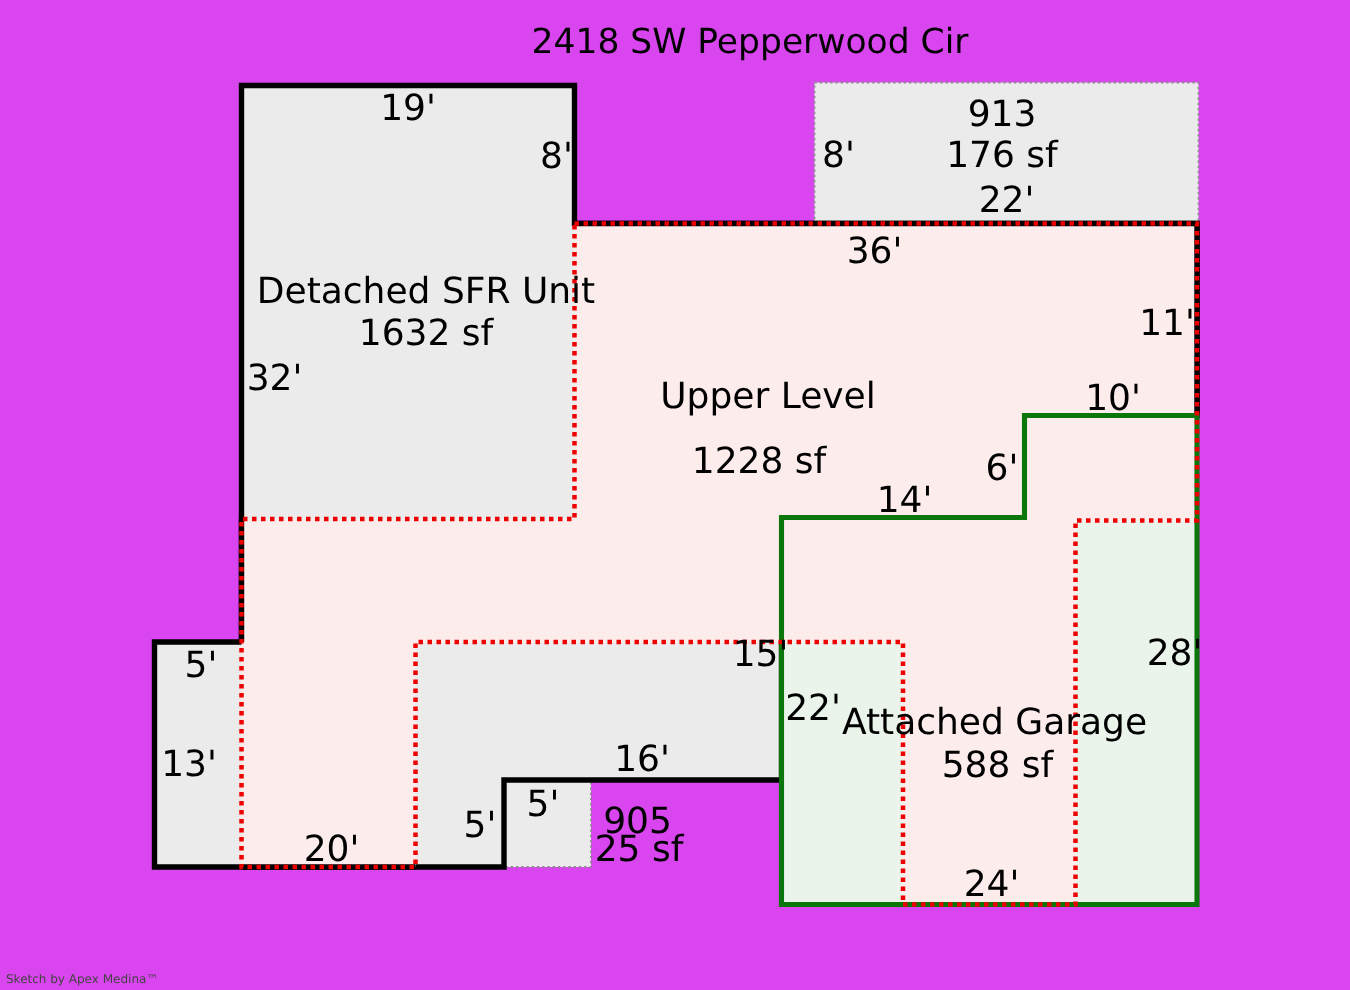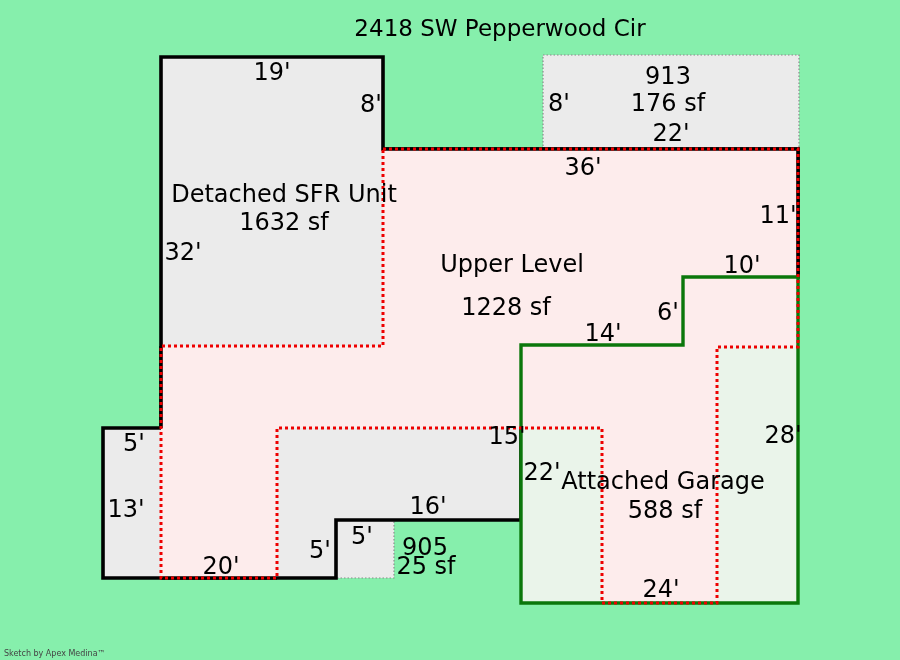--- a/index.html
+++ b/index.html
@@ -1,16 +1,16 @@
 <!DOCTYPE html>
 <html><head>
 <meta charset="utf-8">
 <style>
   html,body{margin:0;padding:0;background:#ffffff;}
-  .stage{position:relative;width:900px;height:660px;background:#86efac;overflow:hidden;
+  .stage{position:relative;width:900px;height:660px;background:#d946ef;overflow:hidden;
          font-family:"DejaVu Sans","Liberation Sans",sans-serif;}
   svg{display:block;}
   text{font-family:"DejaVu Sans","Liberation Sans",sans-serif;fill:#000000;}
   .title-t{font-size:23px;}
   .lbl{font-size:24px;}
   .foot-t{font-size:8px;fill:#444444;}
 </style>
 </head>
 <body>
 

